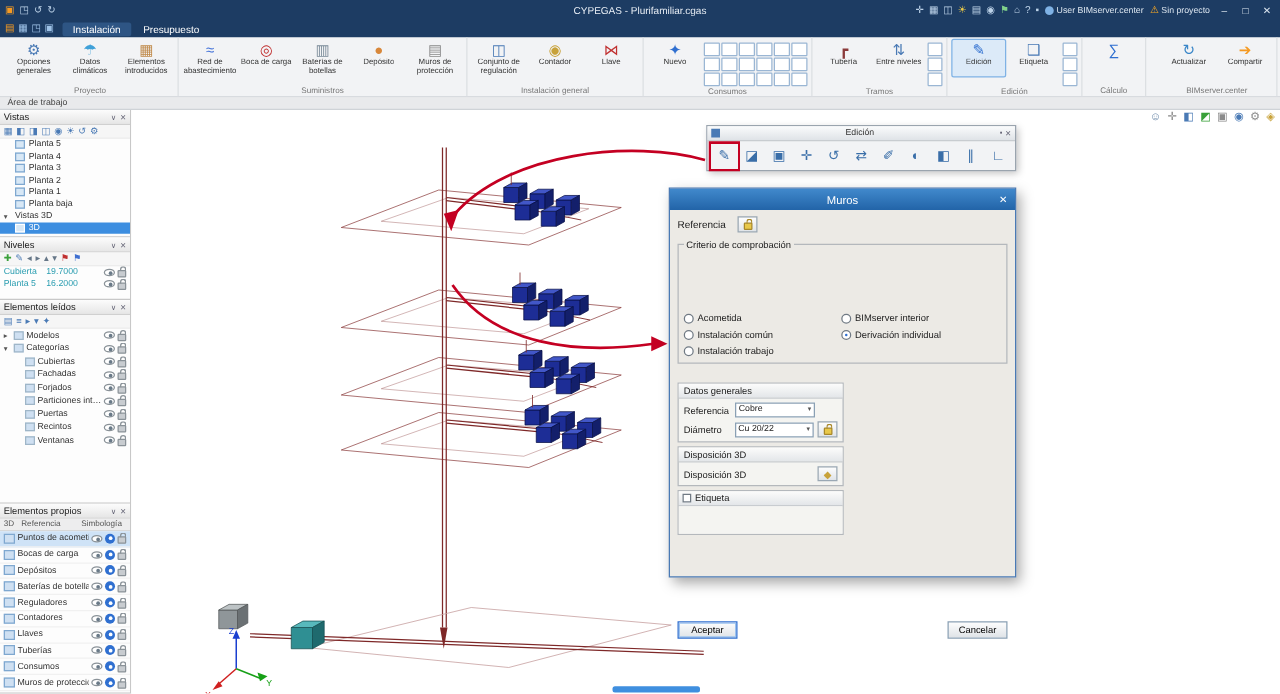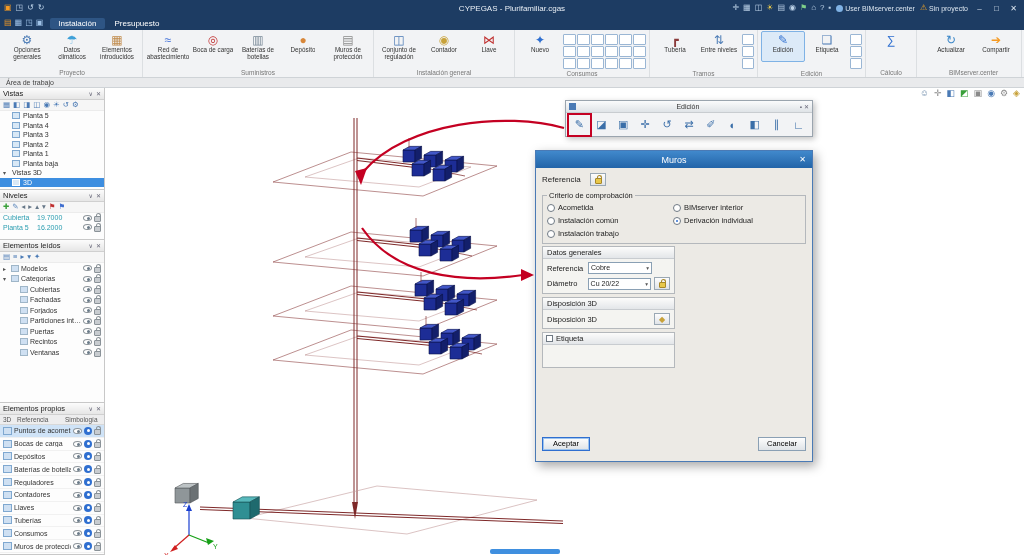--- a/index.html
+++ b/index.html
@@ -103,26 +103,26 @@
   .dialog { position:absolute; left:430px; top:62px; width:278px; height:312px; background:#eceae5; border:1px solid #4a7ab5; box-shadow:3px 4px 10px rgba(0,0,0,.35); z-index:30; font-size:8px; color:#222; }
   .dlg-title { height:17px; background:linear-gradient(#4189cc,#2264a8); color:#fff; font-size:9px; display:flex; align-items:center; justify-content:center; position:relative; }
   .dlg-close { position:absolute; right:3px; top:2px; width:13px; height:13px; text-align:center; line-height:13px; font-size:8px; color:#fff; }
   .dlg-body { padding:5px 6px 0; }
   .fld-row { display:flex; align-items:center; gap:4px; }
   .fld-label { width:44px; }
   .inp.sel { flex:1; height:13px; background:#2f7fd6; color:#fff; border:1px solid #2264a8; padding:0 3px; line-height:12px; }
   .lock-btn { width:16px; height:13px; border:1px solid #9aa8b4; background:linear-gradient(#fdfdfd,#e0e4e8); display:flex; align-items:center; justify-content:center; flex:none; }
   fieldset.criterio { border:1px solid #b4b8bc; margin-top:5px; padding:1px 4px 3px; }
   fieldset.criterio legend { font-size:7.5px; padding:0 2px; color:#222; }
-  .radio-grid { display:grid; grid-template-rows:repeat(3,13px); grid-auto-flow:column; column-gap:6px; }
+  .radio-grid { display:grid; grid-template-rows:repeat(3,13px); grid-auto-flow:column; column-gap:6px;margin-top:47px; }
   .radio-row { display:flex; align-items:center; gap:3px; font-size:7.5px; }
   .radio { width:8px; height:8px; border:1px solid #707a84; border-radius:50%; background:#fff; position:relative; flex:none; }
   .radio-row.checked .radio::after { content:""; position:absolute; inset:2px; background:#2f6fd0; border-radius:50%; }
   .radio-row.checked .radio-label { font-weight:normal; }
-  .dlg-cols { display:flex; gap:8px; margin-top:2px; height:186px; }
+  .dlg-cols { display:flex; gap:8px; margin-top:15px; height:186px; }
   .col-left { width:133px; display:flex; flex-direction:column; gap:3px; }
   .col-right { width:125px; position:relative; }
   .secbox { border:1px solid #b4b8bc; background:#f4f4f1; }
   .secbox-h { height:12px; background:linear-gradient(#fcfcfb,#e3e6e9); border-bottom:1px solid #c8ccd0; font-size:7.5px; padding:0 4px; line-height:11px; color:#222; }
   .secbox-b { padding:3px 4px; display:flex; flex-direction:column; gap:3px; }
   .srow { display:flex; align-items:center; gap:3px; font-size:7.5px; }
   .srow .sl { width:38px; }
   .sel-box { width:64px; height:12px; background:#fff; border:1px solid #8aa0b4; font-size:7px; line-height:10px; padding:0 2px; display:flex; justify-content:space-between; align-items:center; }
   .sel-box .schev { color:#555; font-size:5.5px; }
   .num-inp { width:36px; height:12px; background:#fff; border:1px solid #8aa0b4; text-align:right; padding:0 2px; font-size:7px; line-height:10px; }

